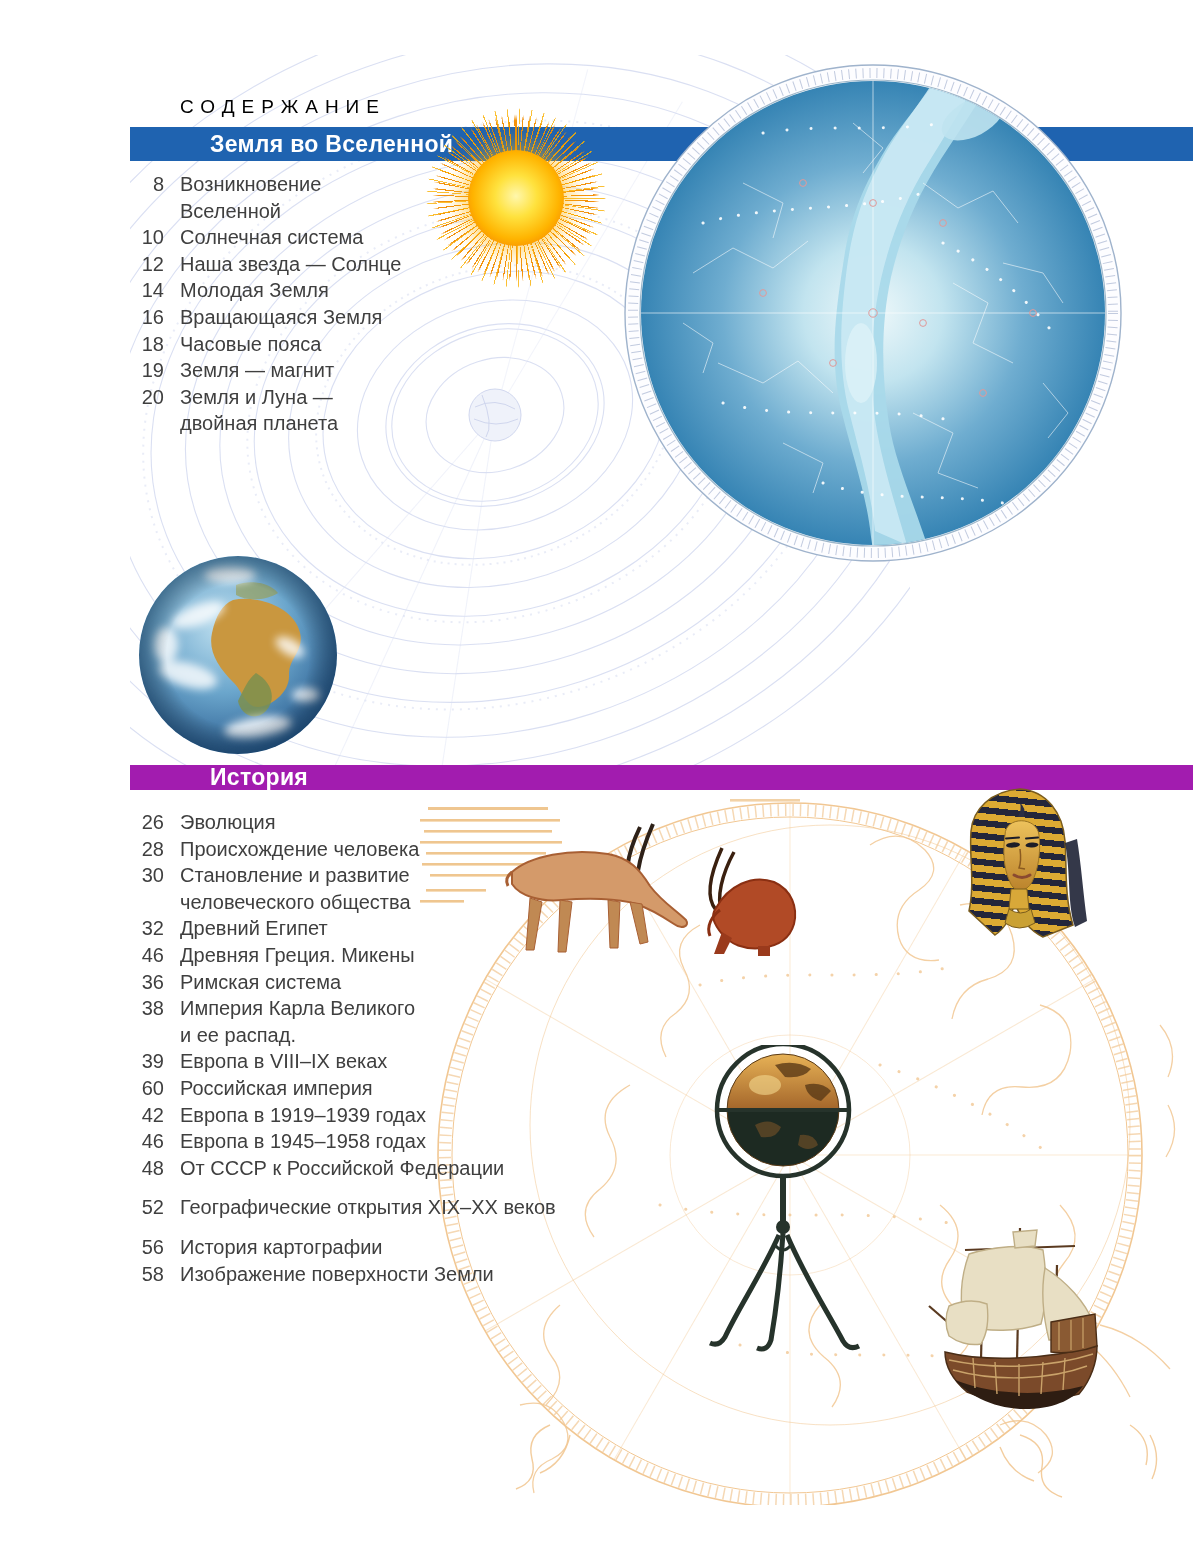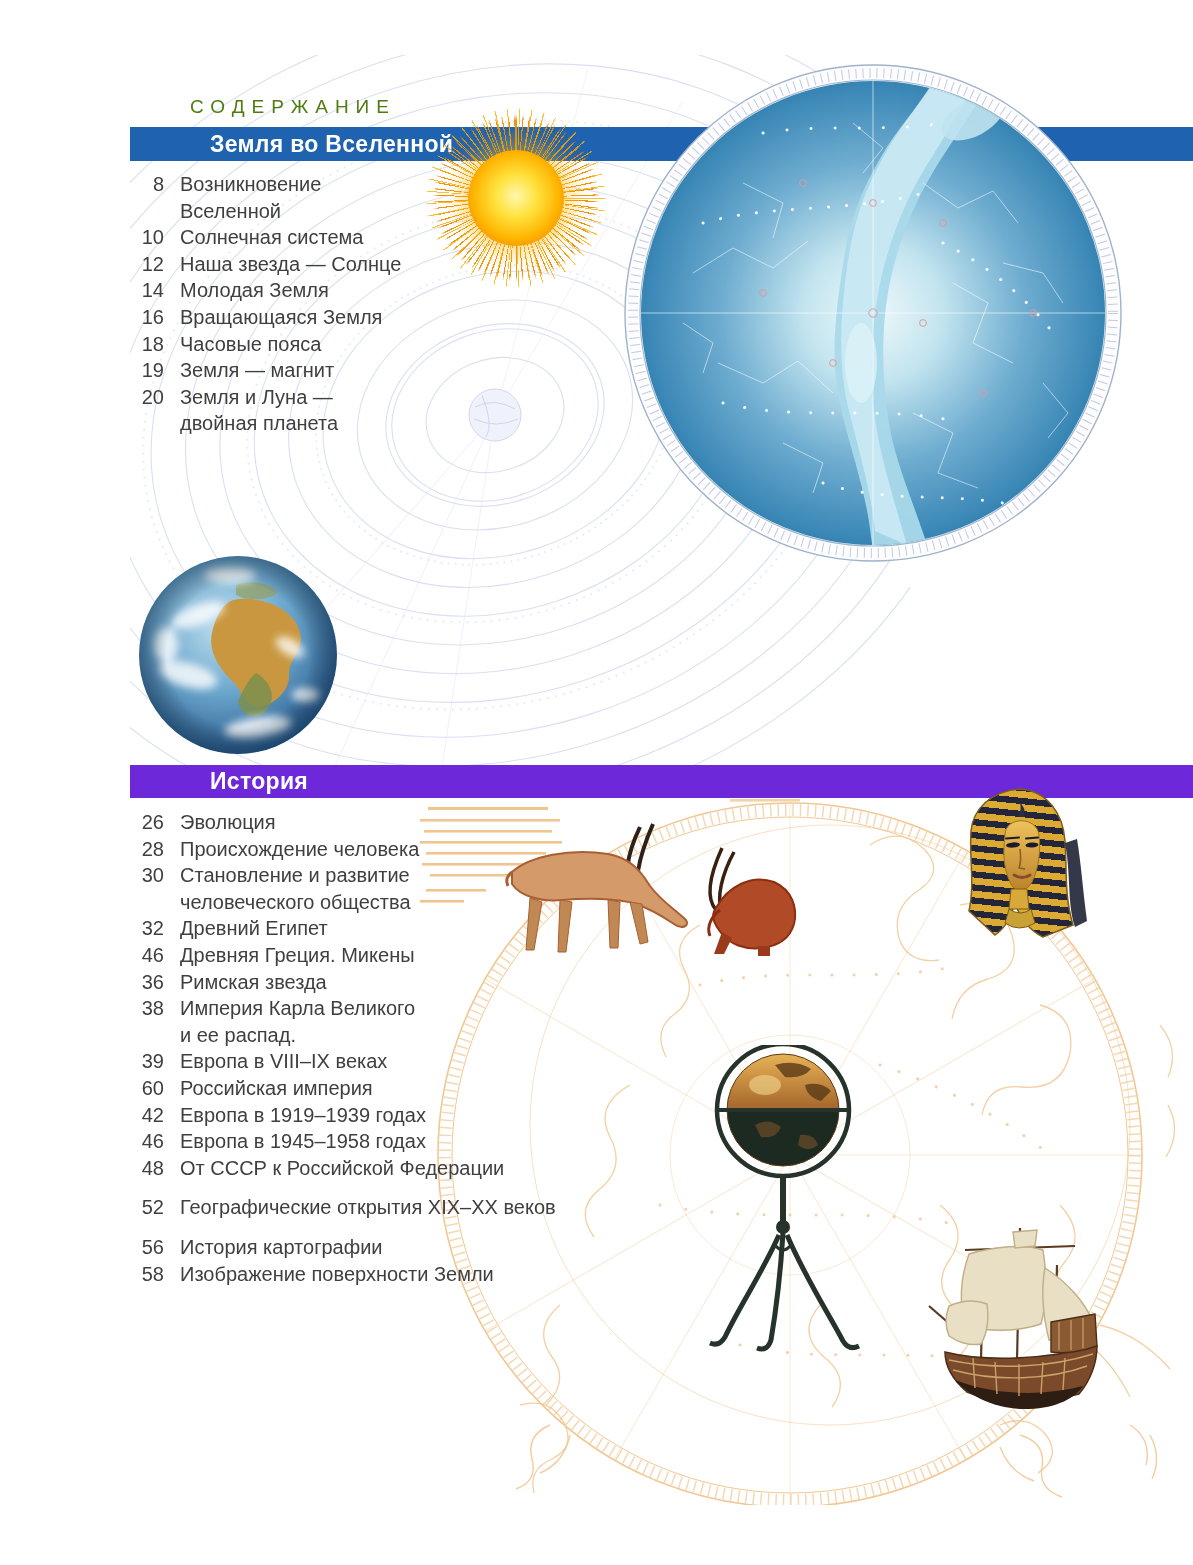--- a/index.html
+++ b/index.html
@@ -6,25 +6,25 @@
   body{width:1193px;height:1565px;background:#ffffff;font-family:"Liberation Sans","DejaVu Sans",sans-serif;}
   .page{position:relative;width:1193px;height:1565px;overflow:hidden;background:#ffffff;}
 
   
   .orbits{position:absolute;left:130px;top:55px;width:780px;height:730px;z-index:0;opacity:.55;}
   .history-map{position:absolute;left:400px;top:785px;width:793px;height:720px;z-index:0;opacity:.9;}
 
   
   .banner{position:absolute;left:130px;right:0;display:flex;align-items:center;padding-left:80px;z-index:1;}
   .banner-universe{top:127px;height:34px;background:#1f63b0;}
-  .banner-history{top:765px;height:33px;background:#6d28d9;}
+  .banner-history{top:765px;height:25px;background:#a21caf;}
   .banner-title{color:#ffffff;font-size:23px;font-weight:700;letter-spacing:.3px;}
 
   
-  .contents-heading{position:absolute;left:190px;top:96px;font-size:19px;letter-spacing:7px;color:#4d7c0f;z-index:3;}
+  .contents-heading{position:absolute;left:180px;top:96px;font-size:19px;letter-spacing:7px;color:#000000;z-index:3;}
 
   
   .toc{position:absolute;left:116px;z-index:3;font-size:20px;line-height:26.6px;color:#3f3f3f;}
   .toc1{top:171px;width:460px;}
   .toc2{top:809px;width:560px;}
   .toc-group + .toc-group{margin-top:13px;}
   .row{display:flex;align-items:flex-start;}
   .num{width:48px;text-align:right;flex:none;}
   .lbl{margin-left:16px;white-space:pre-line;}
 
@@ -452,21 +452,21 @@
           <div class="lbl">Древний Египет</div>
         </div>
 
         <div class="row">
           <div class="num">46</div>
           <div class="lbl">Древняя Греция. Микены</div>
         </div>
 
         <div class="row">
           <div class="num">36</div>
-          <div class="lbl">Римская звезда</div>
+          <div class="lbl">Римская система</div>
         </div>
 
         <div class="row">
           <div class="num">38</div>
           <div class="lbl">Империя Карла Великого
 и ее распад.</div>
         </div>
 
         <div class="row">
           <div class="num">39</div>

